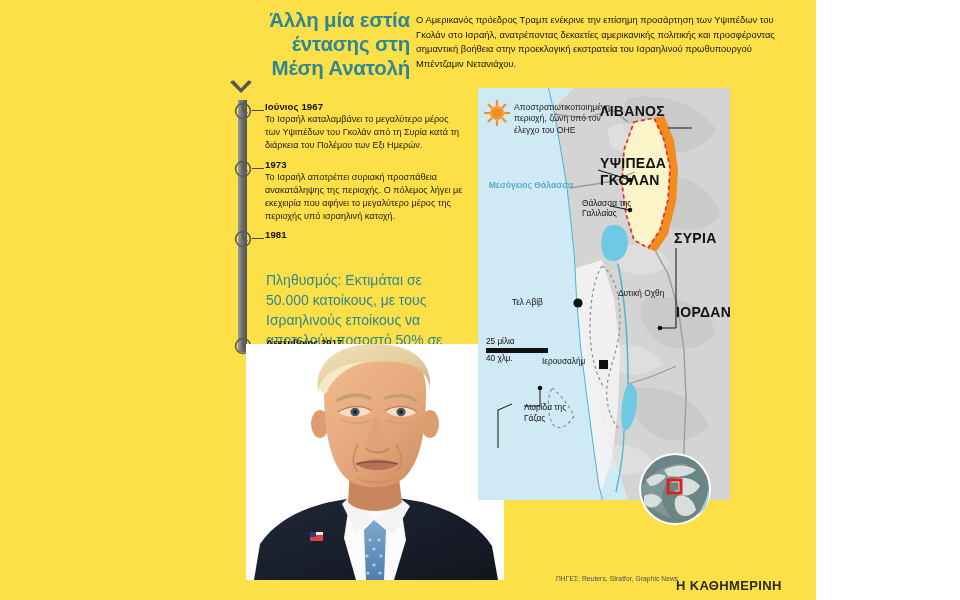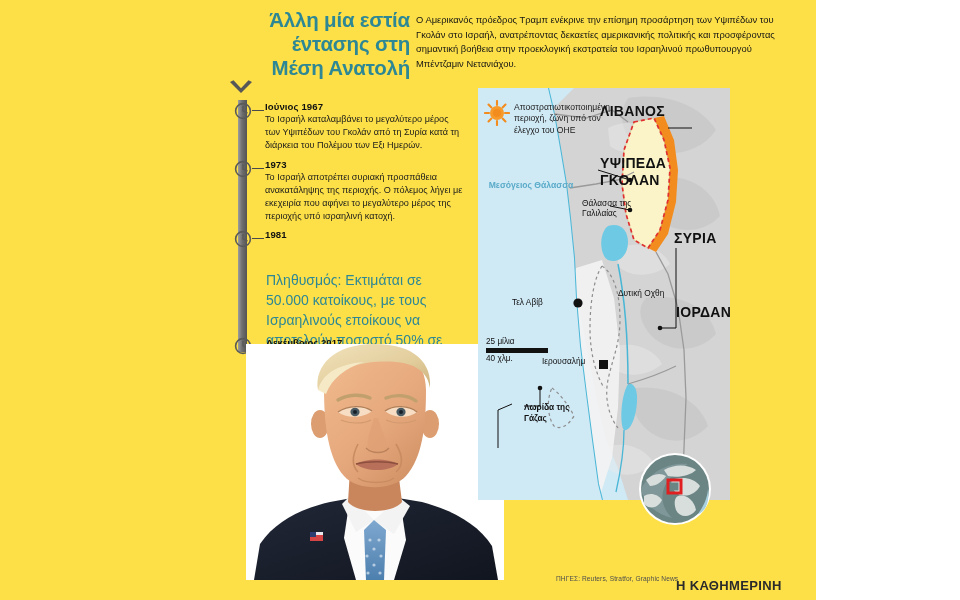--- a/index.html
+++ b/index.html
@@ -314,21 +314,21 @@
     
     <div class="mlabel country" style="left:122px;top:15px;">ΛΙΒΑΝΟΣ</div>
     <div class="mlabel country" style="left:196px;top:142px;">ΣΥΡΙΑ</div>
     <div class="mlabel country" style="left:198px;top:216px;">ΙΟΡΔΑΝΙΑ</div>
     <div class="mlabel country" style="left:122px;top:67px;width:60px;line-height:1.2;">ΥΨΙΠΕΔΑ ΓΚΟΛΑΝ</div>
     <div class="mlabel sea" style="left:10px;top:92px;width:86px;">Μεσόγειος Θάλασσα</div>
     <div class="mlabel" style="left:104px;top:110px;width:60px;line-height:1.25;">Θάλασσα της Γαλιλαίας</div>
     <div class="mlabel" style="left:34px;top:209px;">Τελ Αβίβ</div>
     <div class="mlabel" style="left:64px;top:268px;text-align:right;">Ιερουσαλήμ</div>
     <div class="mlabel" style="left:140px;top:200px;width:48px;line-height:1.25;">Δυτική Οχθη</div>
-    <div class="mlabel" style="left:46px;top:314px;width:62px;line-height:1.3;font-weight:bold;">Λωρίδα της Γάζας</div>
+    <div class="mlabel" style="left:46px;top:314px;width:62px;line-height:1.3;">Λωρίδα της Γάζας</div>
   </div>
 
   <div id="legend">
     <svg width="26" height="26" viewBox="0 0 26 26">
       <g stroke="#f28c1e" stroke-width="2.1" stroke-linecap="round">
         <line x1="13" y1="1" x2="13" y2="5"></line>
           <line x1="13" y1="21" x2="13" y2="25"></line>
         <line x1="1" y1="13" x2="5" y2="13"></line>
           <line x1="21" y1="13" x2="25" y2="13"></line>
         <line x1="4.5" y1="4.5" x2="7.4" y2="7.4"></line>

